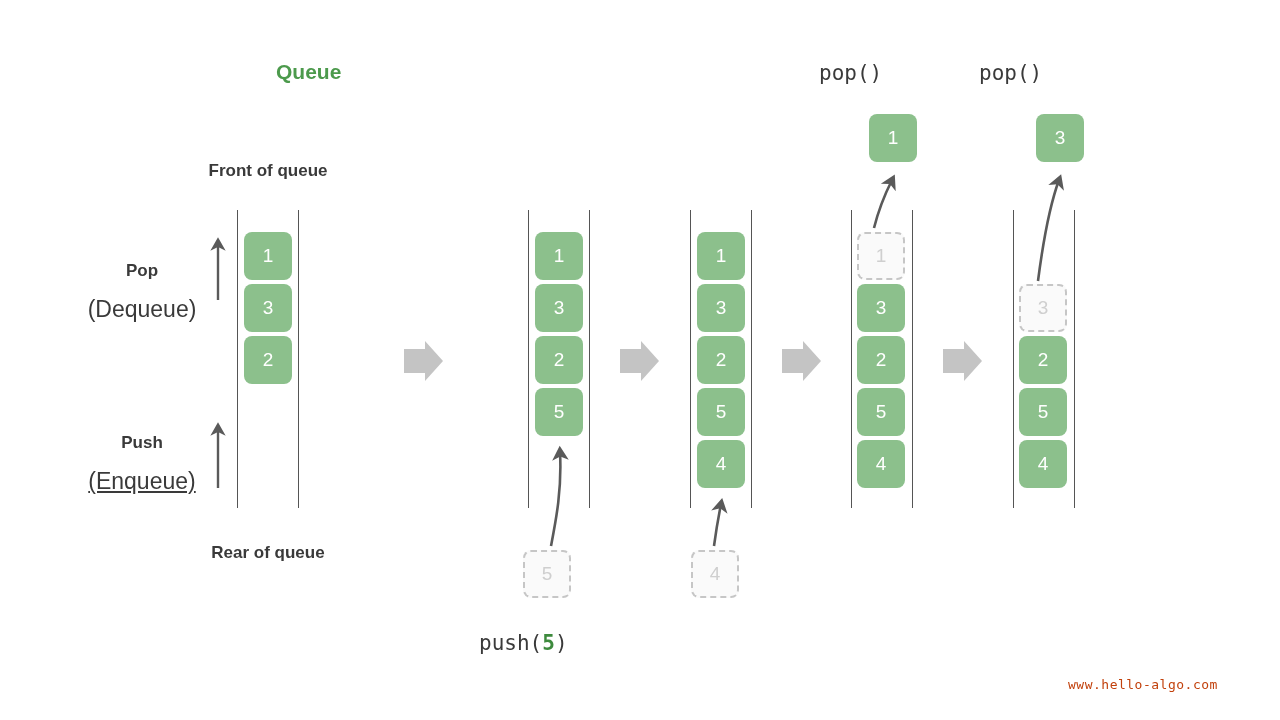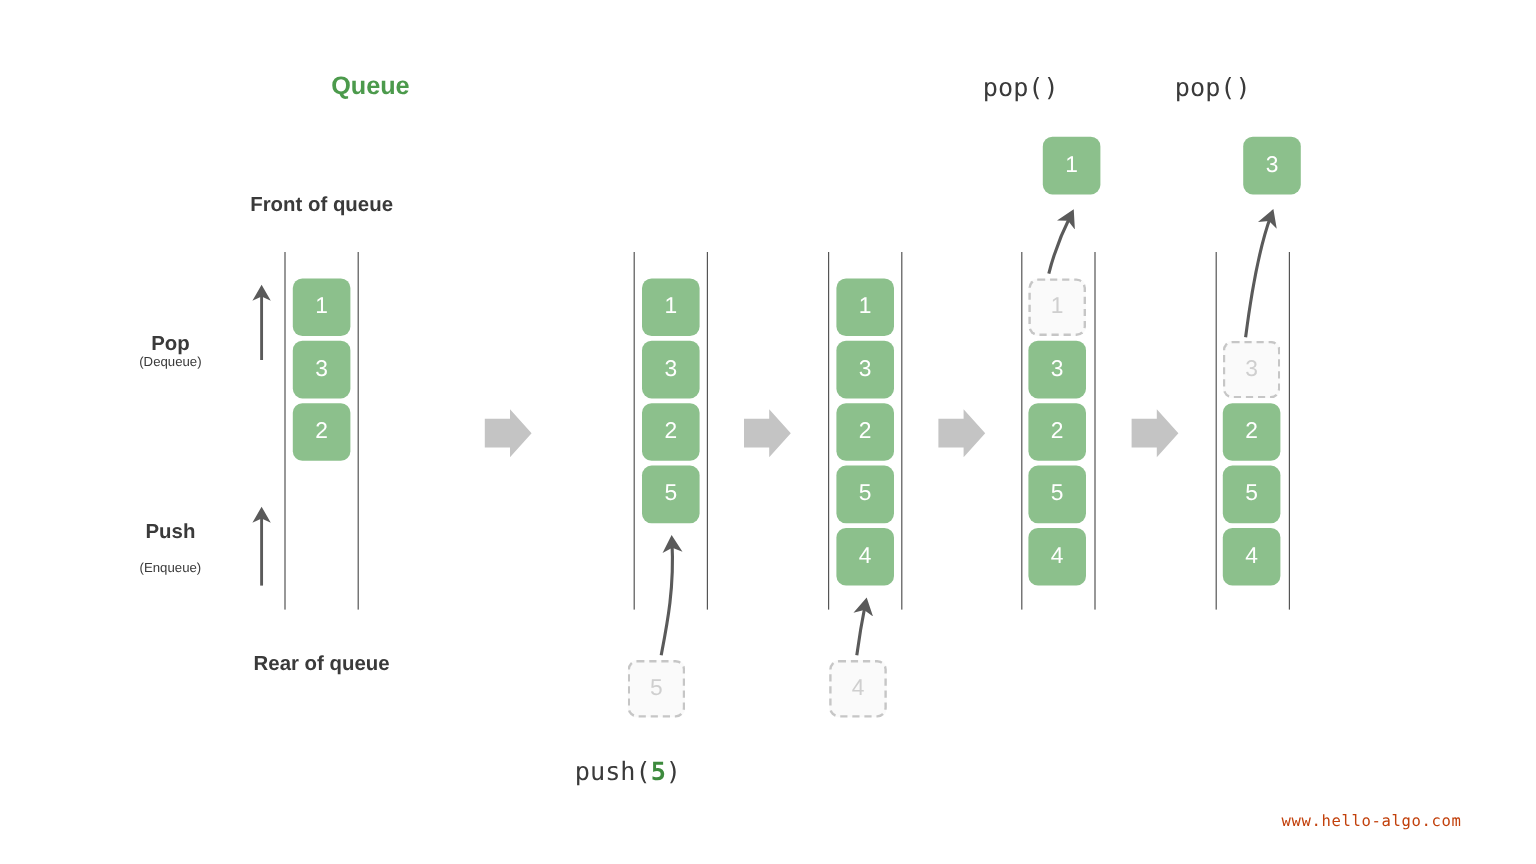--- a/index.html
+++ b/index.html
@@ -27,21 +27,21 @@
   .lbl-bold {
     position: absolute;
     font-weight: bold;
     font-size: 17px;
     color: #3a3a3a;
     white-space: nowrap;
     text-align: center;
   }
   .lbl-reg {
     position: absolute;
-    font-size: 11px;
+    font-size: 23px;
     color: #3a3a3a;
     white-space: nowrap;
     text-align: center;
   }
   .mono-lbl {
     position: absolute;
     font-family: "DejaVu Sans Mono", "Liberation Mono", monospace;
     font-size: 21px;
     color: #3a3a3a;
     white-space: nowrap;
@@ -101,25 +101,25 @@
 <body>
 
 <div id="canvas">
 
   <div class="title" style="left:228px; top:60px;margin-left:48px;">Queue</div>
 
   <div class="lbl-bold" style="left:168px; top:543px; width:200px;">Rear of queue</div>
 
   <div class="lbl-bold" style="left:168px; top:161px; width:200px;">Front of queue</div>
 
-  <div class="lbl-bold" style="left:72px; top:277px; width:140px;">Pop</div>
+  <div class="lbl-bold" style="left:72px; top:261px; width:140px;">Pop</div>
   <div class="lbl-reg" style="left:72px; top:296px; width:140px;">(Dequeue)</div>
 
   <div class="lbl-bold" style="left:72px; top:433px; width:140px;">Push</div>
-  <div class="lbl-reg" style="left:72px; top:468px; width:140px;">(Enqueue)</div>
+  <div class="lbl-reg" style="left:72px; top:468px; width:140px;text-decoration:underline;">(Enqueue)</div>
 
   <div class="mono-lbl" style="left:819px; top:61px; width:160px;">pop()</div>
   <div class="mono-lbl" style="left:979px; top:61px; width:160px;">pop()</div>
 
   <div class="mono-lbl" style="left:479px; top:631px; width:160px;">
     <span>push(</span><span class="arg">5</span><span>)</span>
   </div>
 
   <div class="watermark" style="left:1068px; top:677px;">www.hello-algo.com</div>
 

